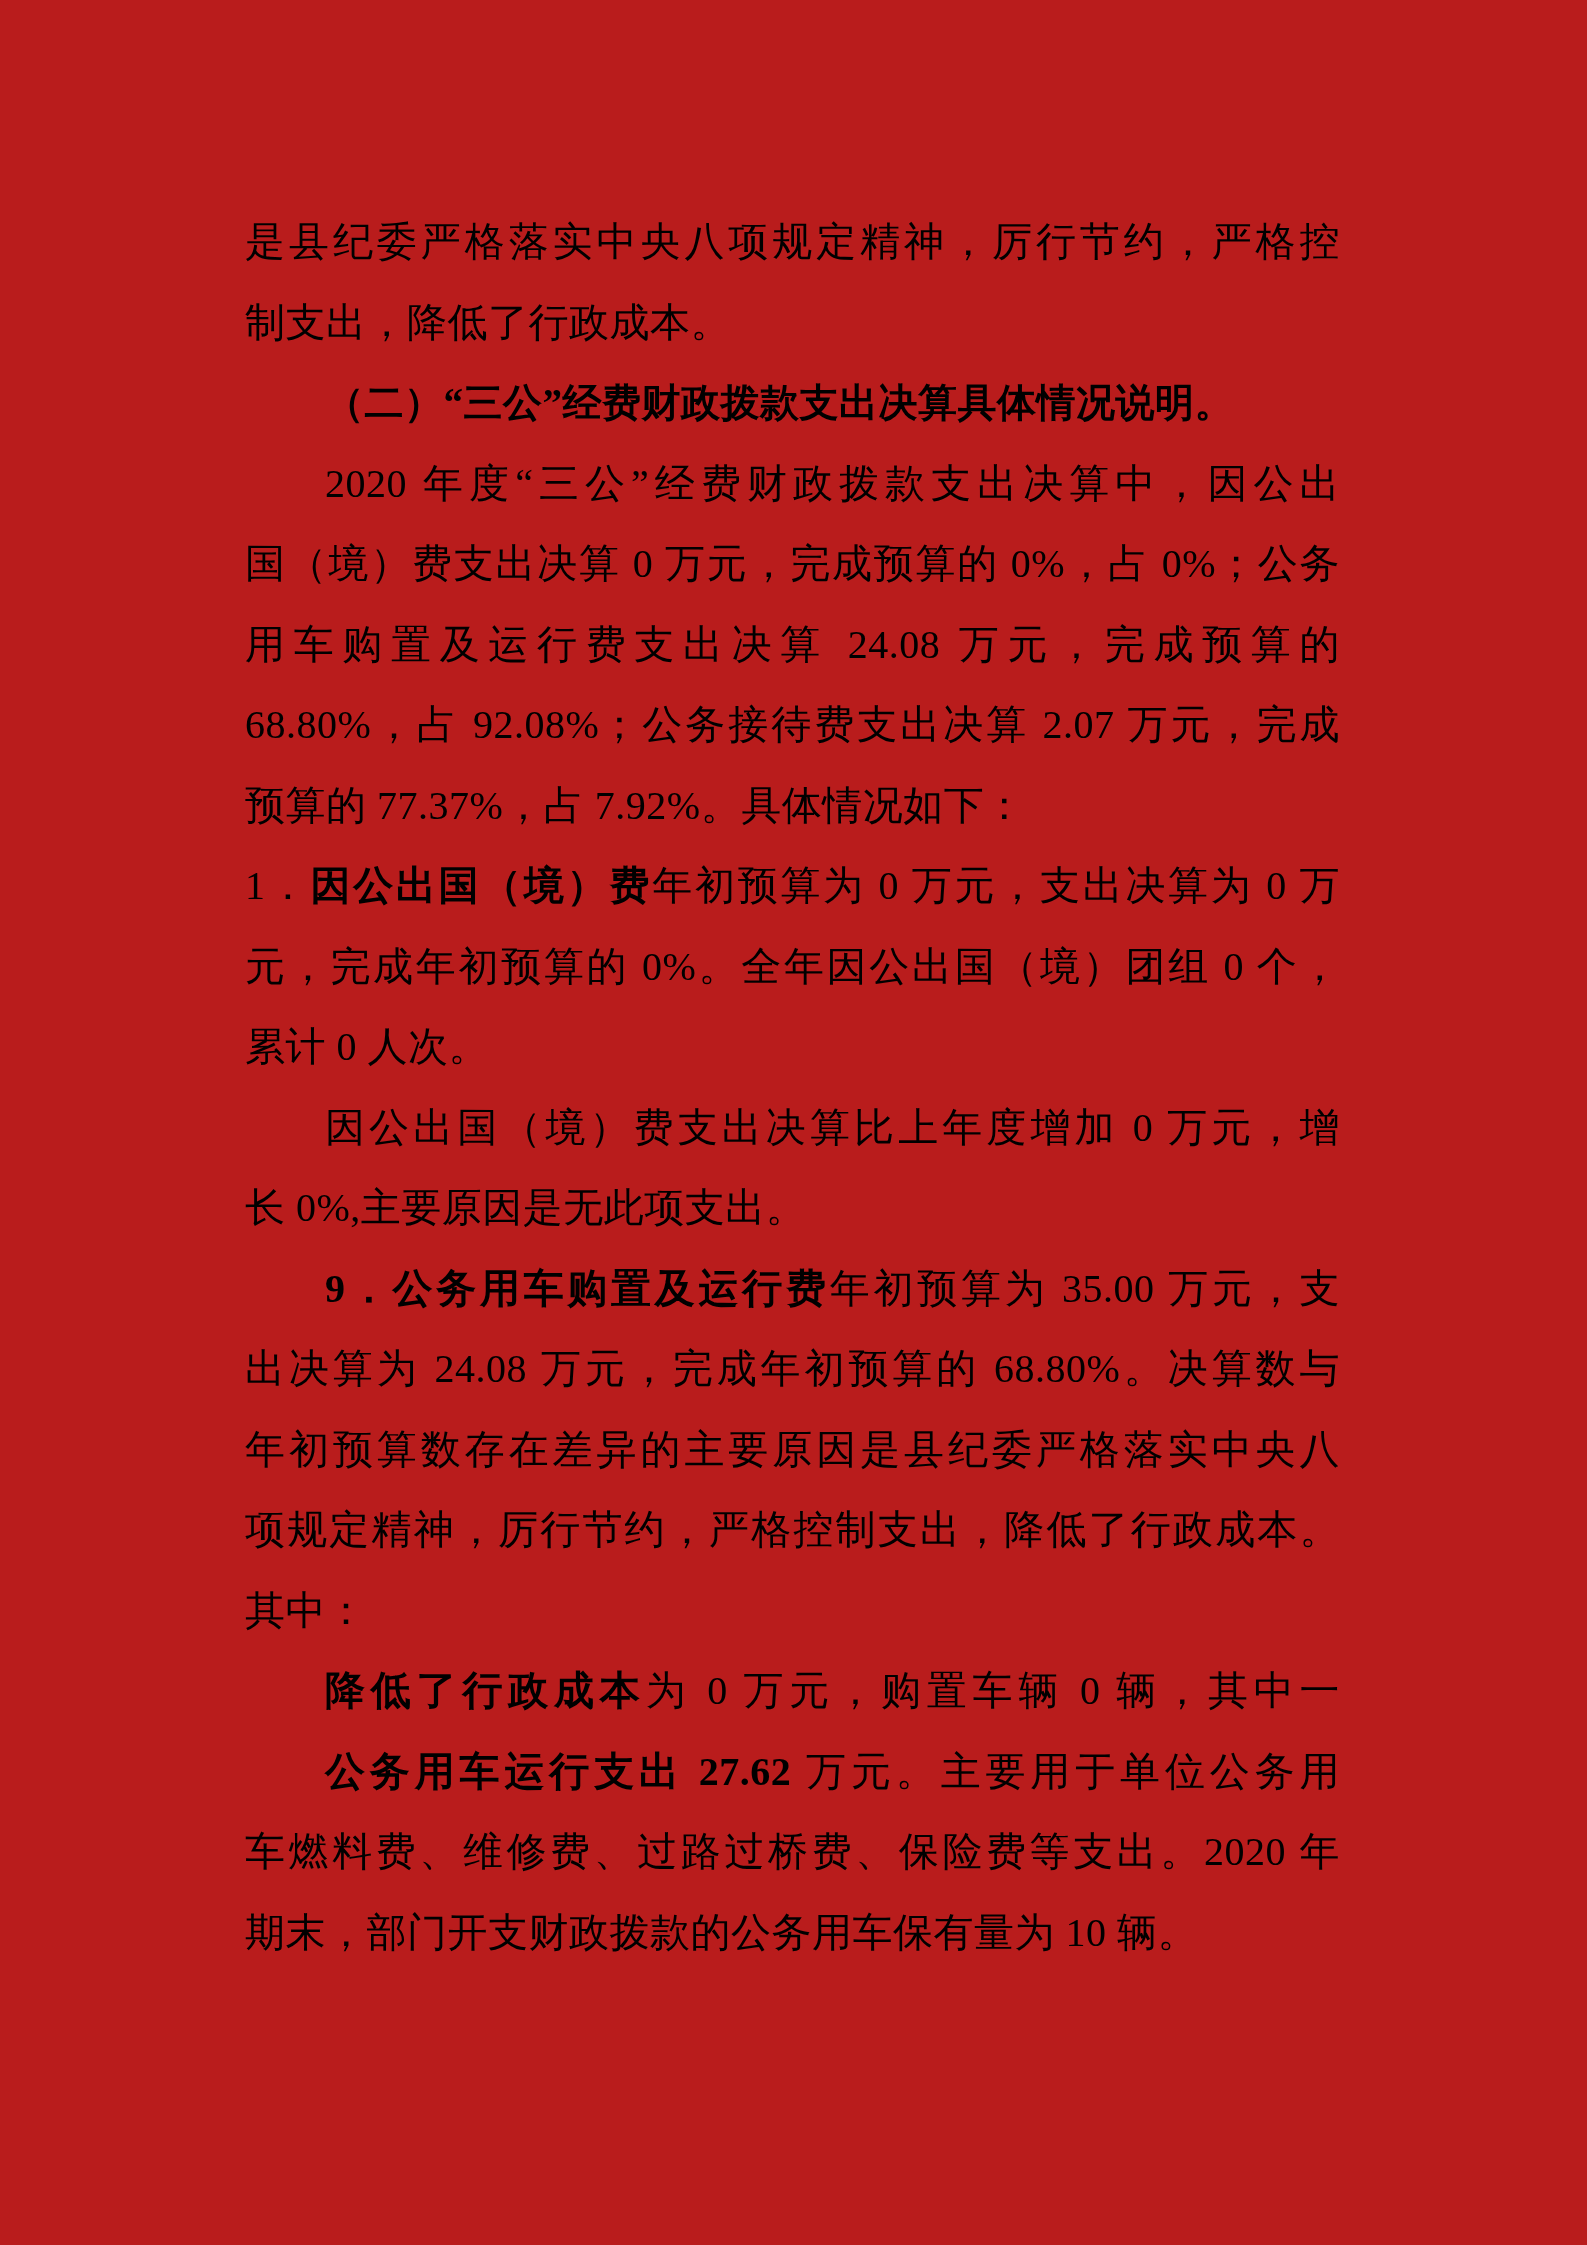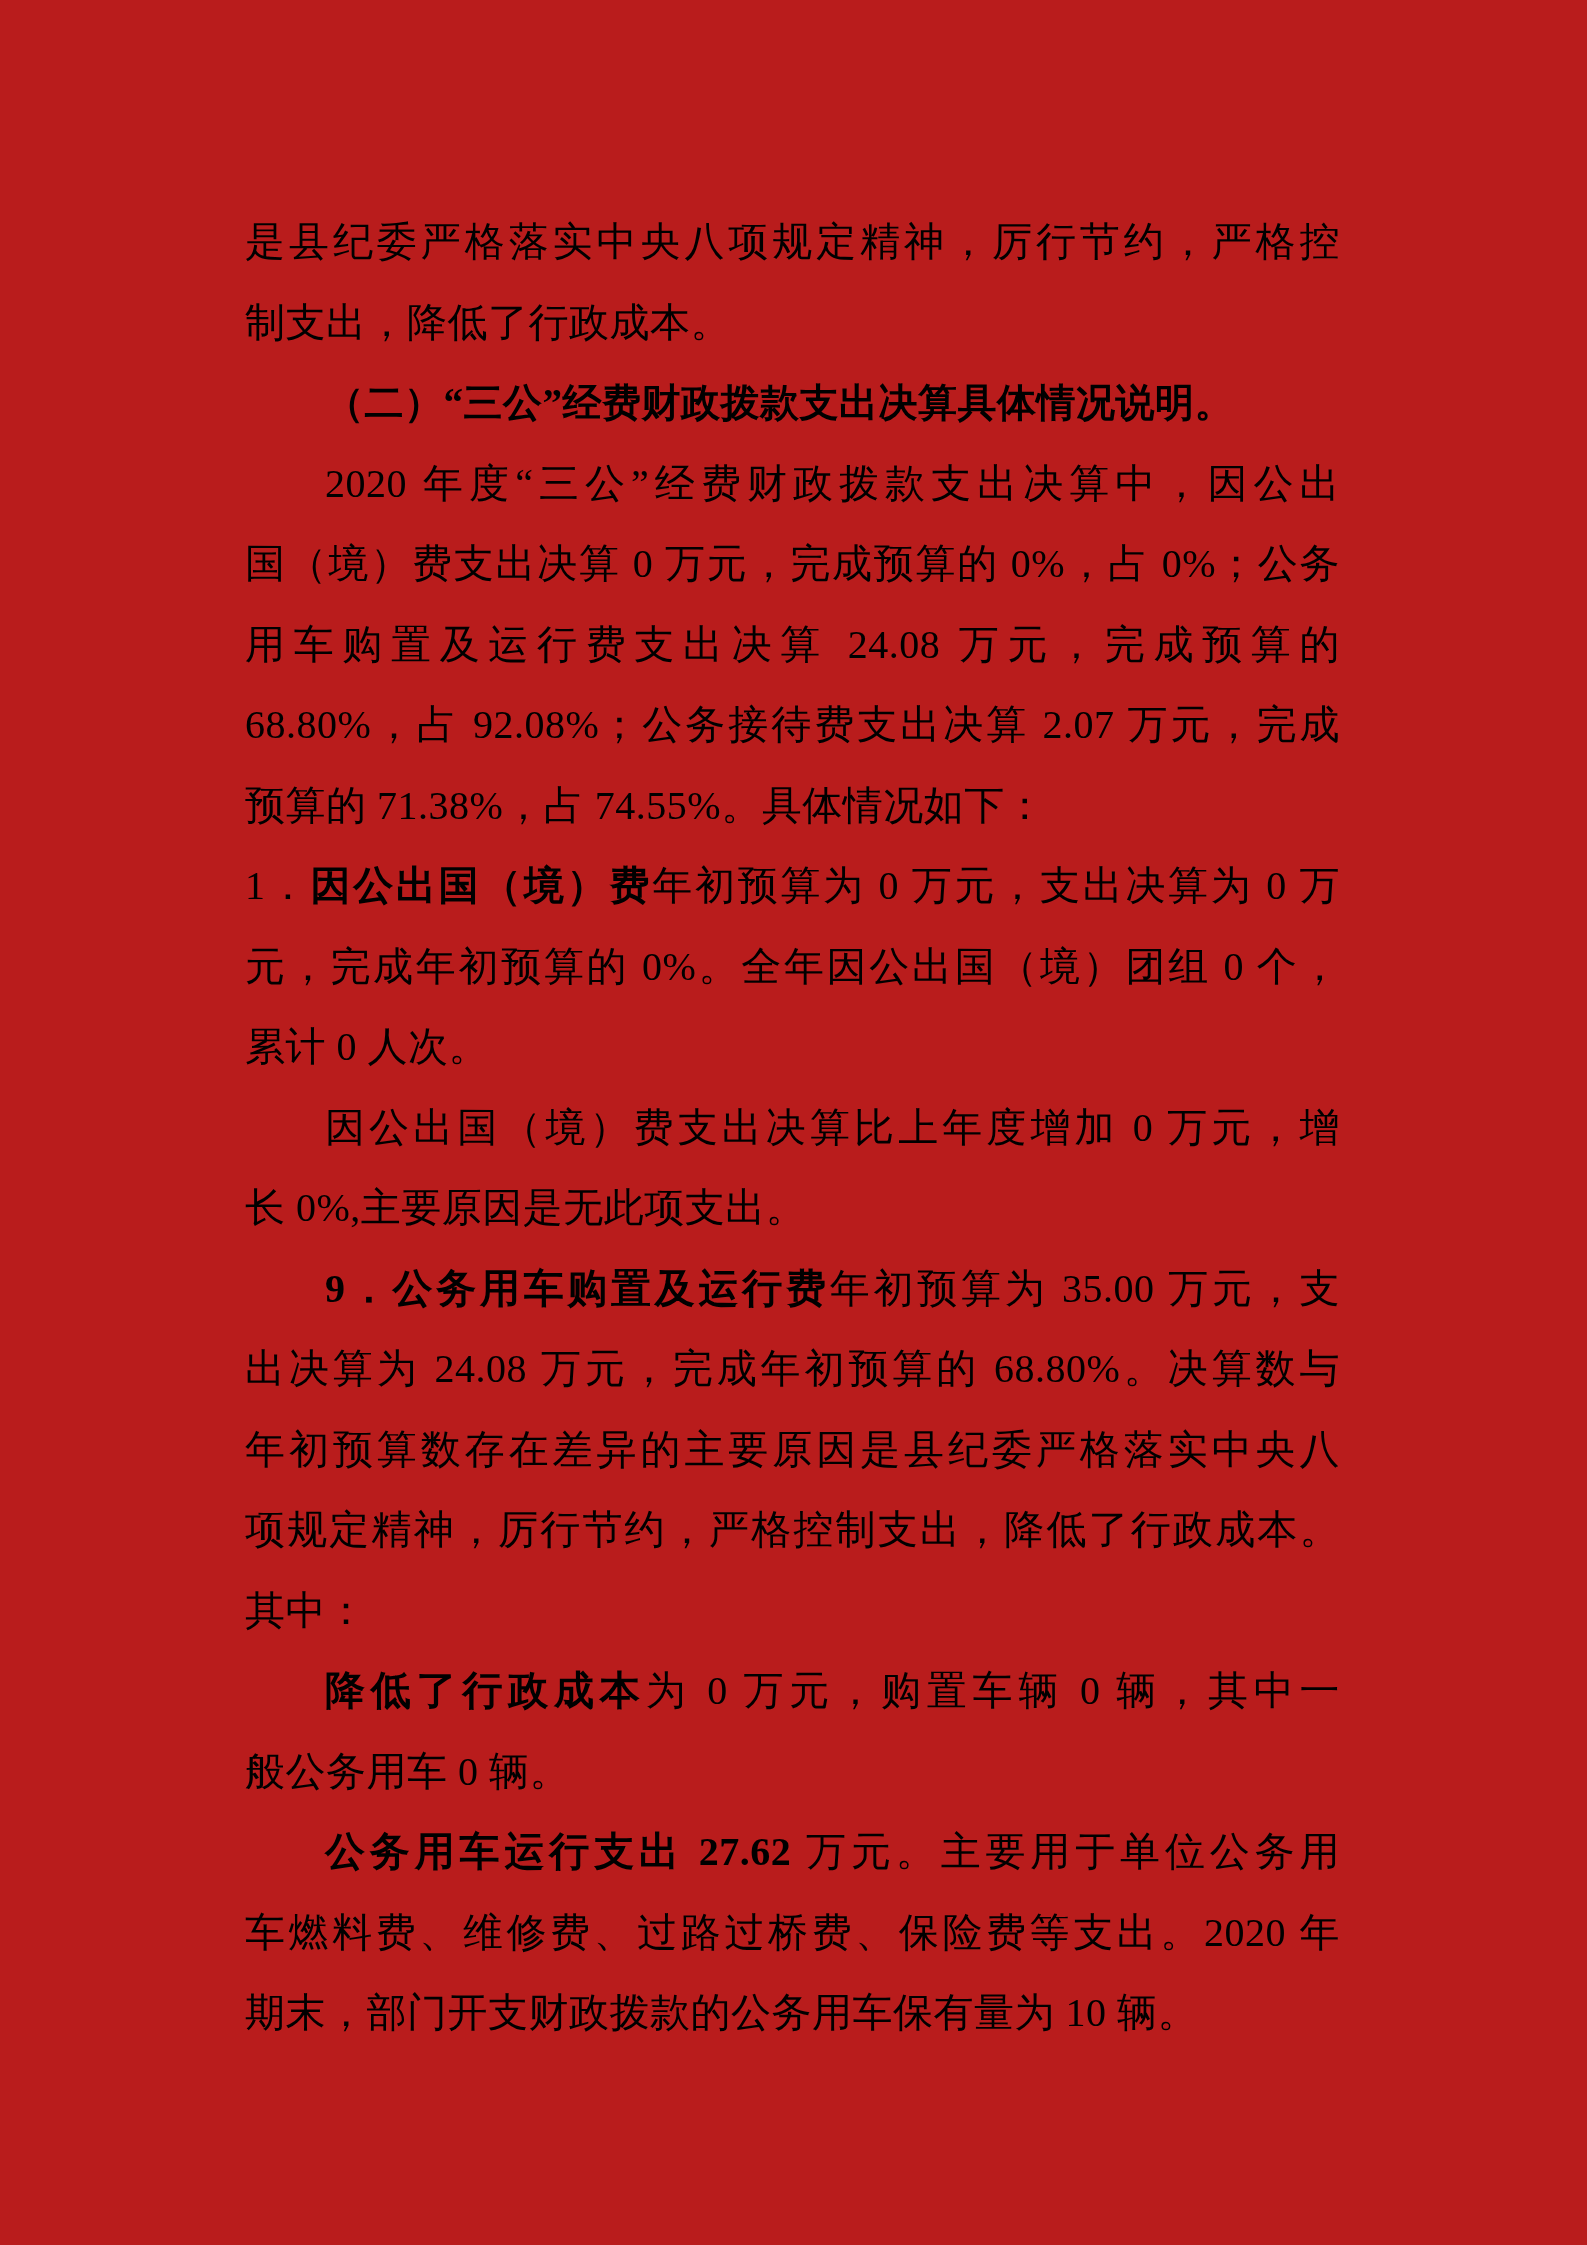--- a/index.html
+++ b/index.html
@@ -39,31 +39,30 @@
 <div class="page">
   <div class="textblock">
 
     <div class="ln j"><span>是县纪委严格落实中央八项规定精神，厉行节约，严格控</span></div>
     <div class="ln"><span>制支出，降低了行政成本。</span></div>
     <div class="ln ind head"><span class="b">（二）“三公”经费财政拨款支出决算具体情况说明。</span></div>
     <div class="ln j ind"><span>2020 年度“三公”经费财政拨款支出决算中，因公出</span></div>
     <div class="ln j"><span>国（境）费支出决算 0 万元，完成预算的 0%，占 0%；公务</span></div>
     <div class="ln j"><span>用车购置及运行费支出决算 24.08 万元，完成预算的</span></div>
     <div class="ln j"><span>68.80%，占 92.08%；公务接待费支出决算 2.07 万元，完成</span></div>
-    <div class="ln"><span>预算的 71.38%，占 74.55%。具体情况如下：</span></div>
+    <div class="ln"><span>预算的 77.37%，占 7.92%。具体情况如下：</span></div>
     <div class="ln j"><span>1．</span><span class="b">因公出国（境）费</span><span>年初预算为 0 万元，支出决算为 0 万</span></div>
     <div class="ln j"><span>元，完成年初预算的 0%。全年因公出国（境）团组 0 个，</span></div>
     <div class="ln"><span>累计 0 人次。</span></div>
     <div class="ln j ind"><span>因公出国（境）费支出决算比上年度增加 0 万元，增</span></div>
     <div class="ln"><span>长 0%,主要原因是无此项支出。</span></div>
     <div class="ln j ind"><span class="b">9．公务用车购置及运行费</span><span>年初预算为 35.00 万元，支</span></div>
     <div class="ln j"><span>出决算为 24.08 万元，完成年初预算的 68.80%。决算数与</span></div>
     <div class="ln j"><span>年初预算数存在差异的主要原因是县纪委严格落实中央八</span></div>
     <div class="ln j"><span>项规定精神，厉行节约，严格控制支出，降低了行政成本。</span></div>
     <div class="ln"><span>其中：</span></div>
     <div class="ln j ind"><span class="b">降低了行政成本</span><span>为 0 万元，购置车辆 0 辆，其中一</span></div>
-    <div class="ln"><span>般公务用车 0 辆。</span></div>
     <div class="ln j ind"><span class="b">公务用车运行支出 27.62</span><span> 万元。主要用于单位公务用</span></div>
     <div class="ln j"><span>车燃料费、维修费、过路过桥费、保险费等支出。2020 年</span></div>
     <div class="ln"><span>期末，部门开支财政拨款的公务用车保有量为 10 辆。</span></div>
 
   </div>
 </div>
 
 </body></html>

